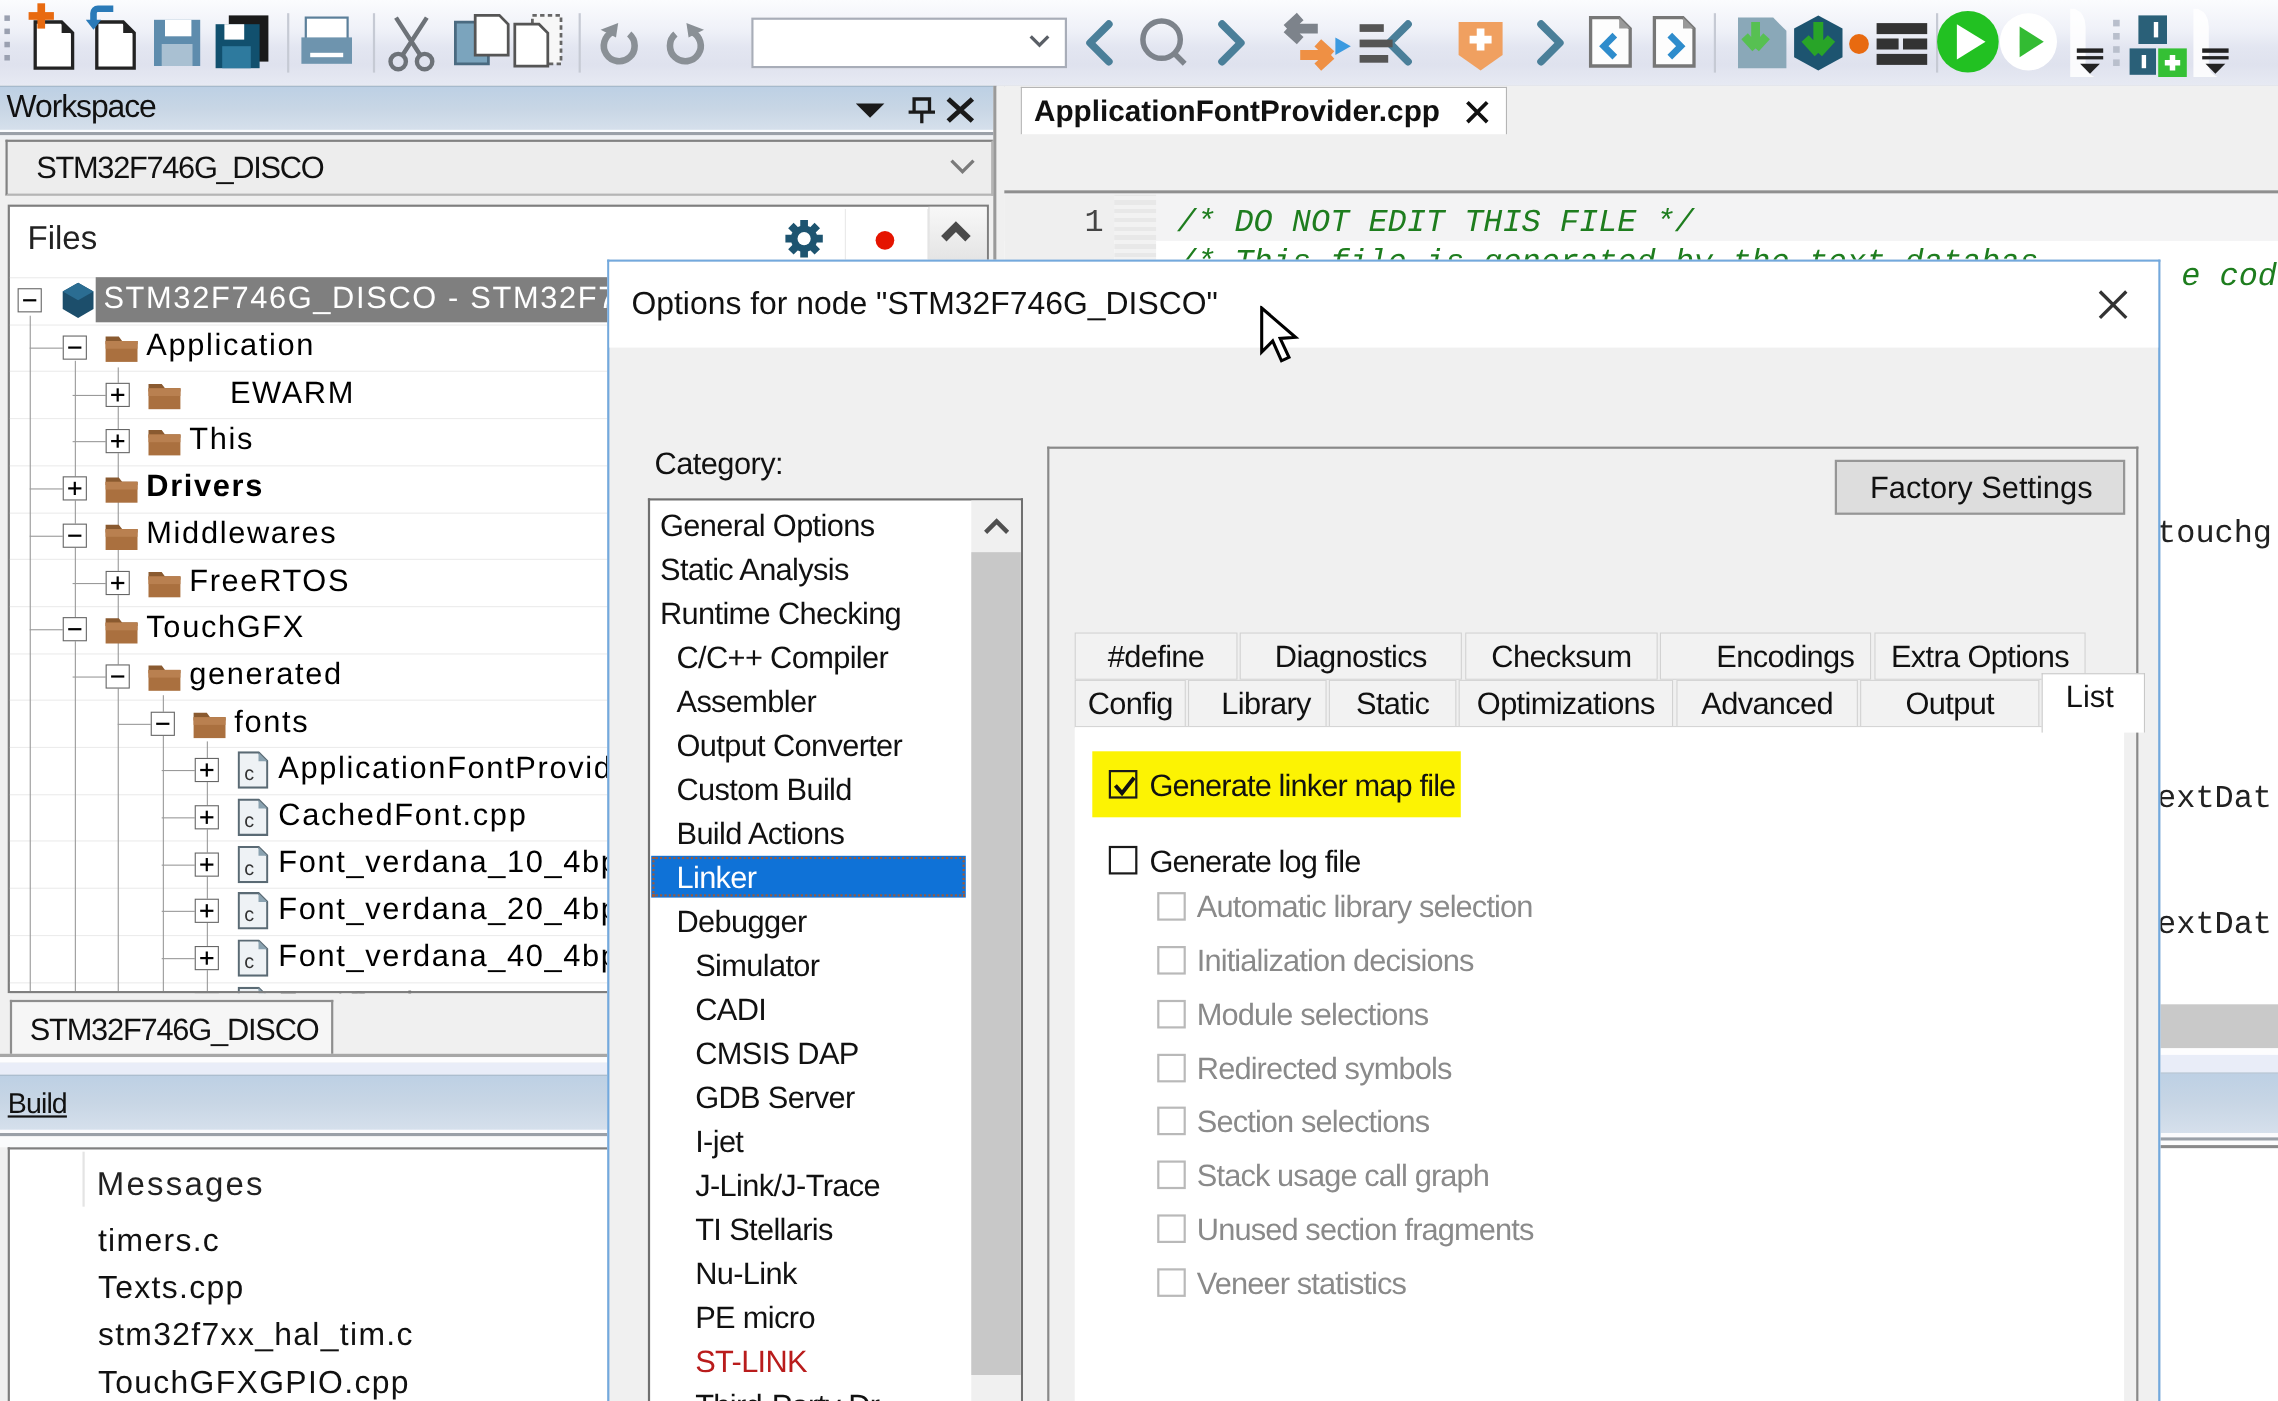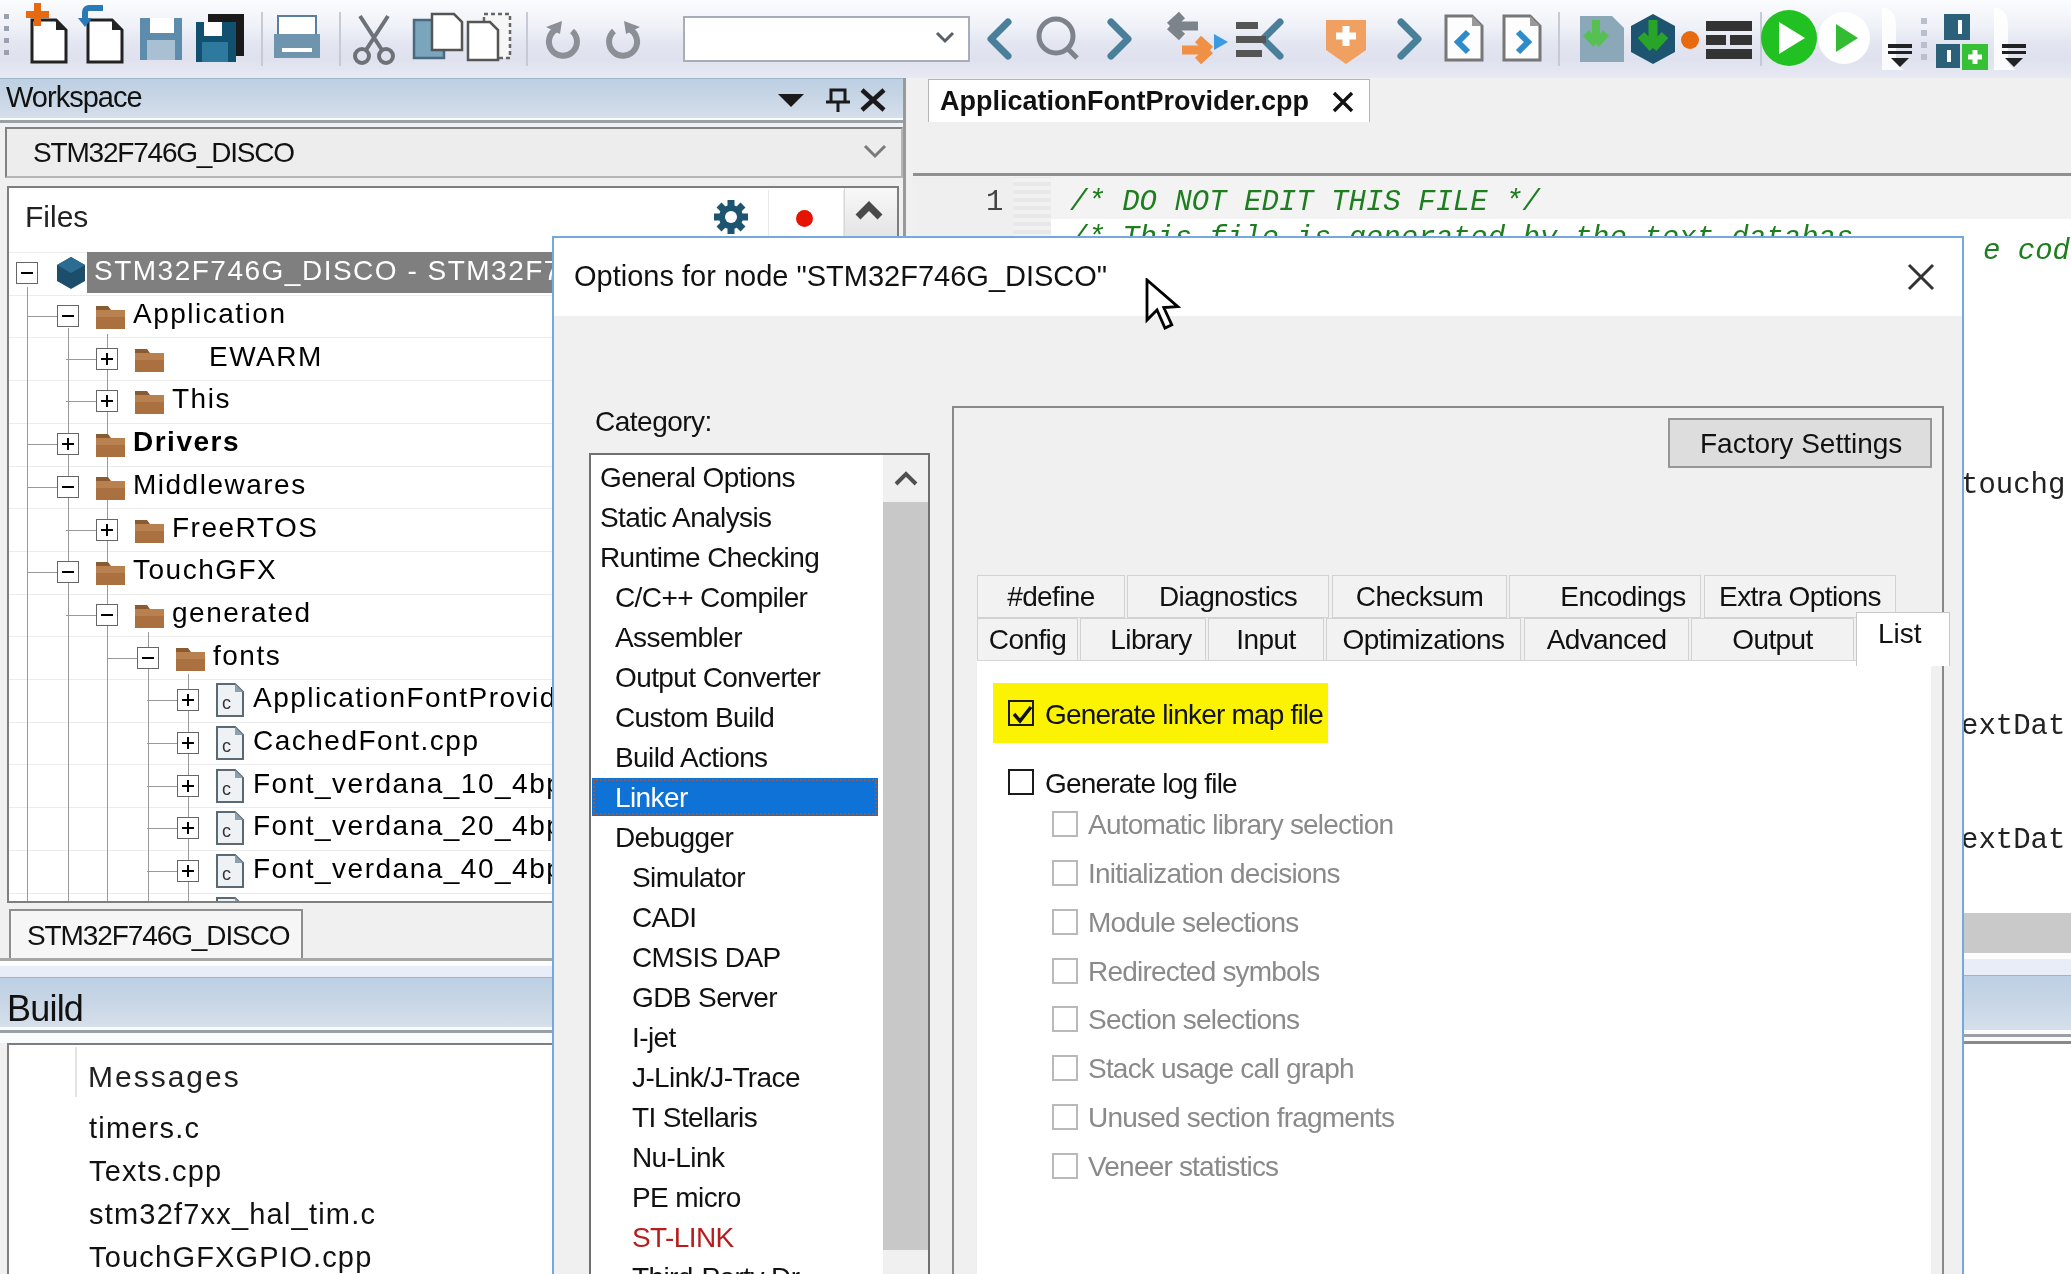--- a/index.html
+++ b/index.html
@@ -405,21 +405,21 @@
 <div class="a" style="left:9px;top:901px;width:888px;height:2px;background:#7e7e7e;"></div>
 <div class="a" style="left:0;top:903px;width:903px;height:55px;background:#f0f0f0;"></div>
 
 <div class="a" style="left:9px;top:909px;width:294px;height:49px;background:#f6f6f6;border:2px solid #8e8e8e;border-bottom:none;box-sizing:border-box;"></div>
 <div class="a tx" style="left:27px;top:920px;font-size:28px;letter-spacing:-1.1px;color:#111;">STM32F746G_DISCO</div>
 <div class="a" style="left:0;top:958px;width:903px;height:3px;background:#a7a7a7;"></div>
 <div class="a" style="left:0;top:961px;width:903px;height:5px;background:#fdfdfe;"></div>
 <div class="a" style="left:0;top:966px;width:903px;height:11px;background:#e9edf8;"></div>
 
 <div class="a hdr" style="left:0;top:977px;width:903px;height:50px;"></div>
-<div class="a tx" style="left:7px;top:988px;font-size:36px;letter-spacing:-0.8px;color:#111;">Build</div>
+<div class="a tx" style="left:7px;top:988px;font-size:26px;letter-spacing:-0.8px;color:#111;text-decoration:underline;">Build</div>
 <div class="a" style="left:0;top:1027px;width:903px;height:3px;background:#fbfbfd;"></div>
 <div class="a" style="left:0;top:1030px;width:903px;height:3px;background:#9aa0a8;"></div>
 <div class="a" style="left:0;top:1033px;width:903px;height:10px;background:#fafbfc;"></div>
 
 <div class="a" style="left:7px;top:1043px;width:892px;height:231px;background:#fff;border:2px solid #7e7e7e;border-bottom:none;box-sizing:border-box;"></div>
 <div class="a" style="left:75px;top:1047px;width:2px;height:50px;background:#e4e4e4;"></div>
 <div class="a tx" style="left:88px;top:1060px;font-size:30px;letter-spacing:2px;color:#222;">Messages</div>
 <div class="a tx" style="left:89px;top:1112px;font-size:29px;letter-spacing:1.2px;color:#111;">timers.c</div>
 <div class="a tx" style="left:89px;top:1155px;font-size:29px;letter-spacing:1.2px;color:#111;">Texts.cpp</div>
 <div class="a tx" style="left:89px;top:1198px;font-size:29px;letter-spacing:1.2px;color:#111;">stm32f7xx_hal_tim.c</div>
@@ -512,21 +512,21 @@
     <div class="a tx" style="left:1332px;top:581px;width:175px;text-align:center;font-size:28px;letter-spacing:-0.6px;color:#111;">Checksum</div>
     <div class="a" style="left:1509px;top:575px;width:192px;height:43px;background:#f2f2f2;border:1px solid #d2d2d2;box-sizing:border-box;"></div>
     <div class="a tx" style="left:1509px;top:581px;width:228px;text-align:center;font-size:28px;letter-spacing:-0.6px;color:#111;">Encodings</div>
     <div class="a" style="left:1704px;top:575px;width:192px;height:43px;background:#f2f2f2;border:1px solid #d2d2d2;box-sizing:border-box;"></div>
     <div class="a tx" style="left:1704px;top:581px;width:192px;text-align:center;font-size:28px;letter-spacing:-0.6px;color:#111;">Extra Options</div>
     <div class="a" style="left:977px;top:618px;width:101px;height:44px;background:#f2f2f2;border:1px solid #d2d2d2;box-sizing:border-box;"></div>
     <div class="a tx" style="left:977px;top:624px;width:101px;text-align:center;font-size:28px;letter-spacing:-0.6px;color:#111;">Config</div>
     <div class="a" style="left:1080px;top:618px;width:126px;height:44px;background:#f2f2f2;border:1px solid #d2d2d2;box-sizing:border-box;"></div>
     <div class="a tx" style="left:1080px;top:624px;width:142px;text-align:center;font-size:28px;letter-spacing:-0.6px;color:#111;">Library</div>
     <div class="a" style="left:1208px;top:618px;width:116px;height:44px;background:#f2f2f2;border:1px solid #d2d2d2;box-sizing:border-box;"></div>
-    <div class="a tx" style="left:1208px;top:624px;width:116px;text-align:center;font-size:28px;letter-spacing:-0.6px;color:#111;">Input</div>
+    <div class="a tx" style="left:1208px;top:624px;width:116px;text-align:center;font-size:28px;letter-spacing:-0.6px;color:#111;">Static</div>
     <div class="a" style="left:1326px;top:618px;width:195px;height:44px;background:#f2f2f2;border:1px solid #d2d2d2;box-sizing:border-box;"></div>
     <div class="a tx" style="left:1326px;top:624px;width:195px;text-align:center;font-size:28px;letter-spacing:-0.6px;color:#111;">Optimizations</div>
     <div class="a" style="left:1524px;top:618px;width:165px;height:44px;background:#f2f2f2;border:1px solid #d2d2d2;box-sizing:border-box;"></div>
     <div class="a tx" style="left:1524px;top:624px;width:165px;text-align:center;font-size:28px;letter-spacing:-0.6px;color:#111;">Advanced</div>
     <div class="a" style="left:1691px;top:618px;width:163px;height:44px;background:#f2f2f2;border:1px solid #d2d2d2;box-sizing:border-box;"></div>
     <div class="a tx" style="left:1691px;top:624px;width:163px;text-align:center;font-size:28px;letter-spacing:-0.6px;color:#111;">Output</div>
   </div>
 
 <div class="a" style="left:977px;top:660px;width:954px;height:614px;background:#fff;border-top:1px solid #d5d5d5;"></div>
 <div class="a" style="left:1856px;top:612px;width:94px;height:54px;background:#fff;border:1px solid #c8c8c8;border-bottom:none;box-sizing:border-box;"></div>

